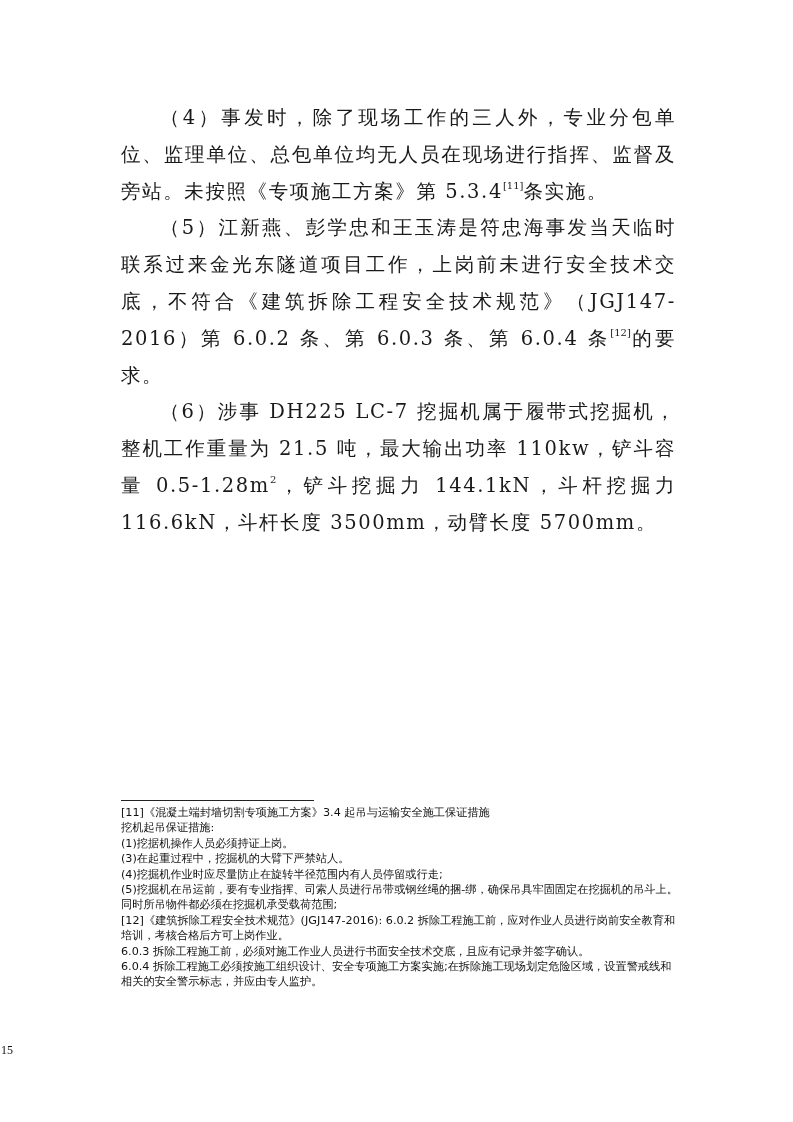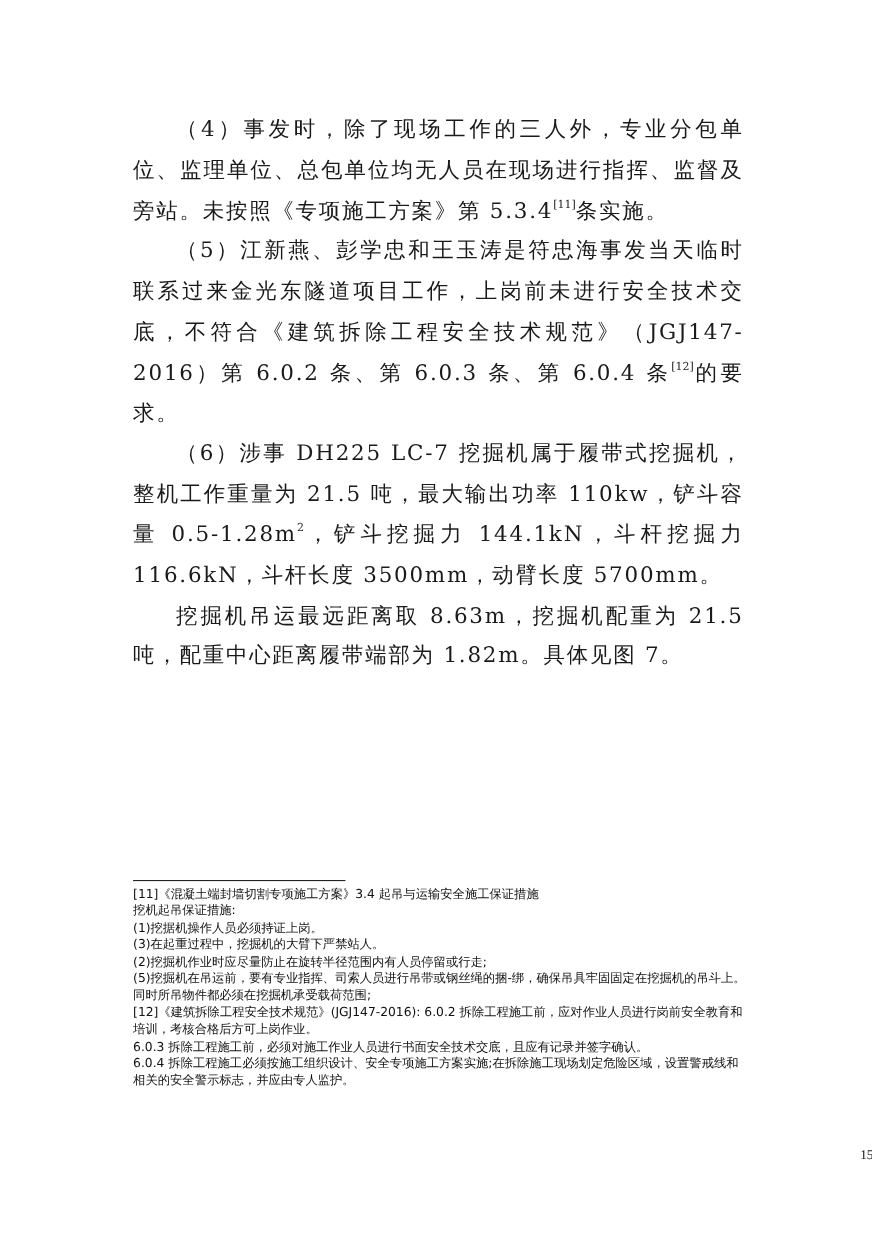--- a/index.html
+++ b/index.html
@@ -17,44 +17,43 @@
       position: absolute; left: 120px; top: 800px; width: 193px; height: 0;
       border-top: 1px solid #222;
     }
     .footnotes {
       position: absolute; left: 120px; top: 805px; width: 560px;
       font-family: "DejaVu Sans", "Liberation Sans", sans-serif;
       font-size: 11.2px; line-height: 15.4px; color: #111;
     }
     .footnotes p { margin: 0; }
     .page-number {
-      position: absolute; left: 0; width: 793px; top: 1043px; text-align: right;
+      position: absolute; left: 0; width: 793px; top: 1043px; text-align: left;
       font-family: "Liberation Serif", "DejaVu Serif", serif; font-size: 12px; color: #111;
     }
   </style>
 </head>
 <body>
 
 <div class="page">
 
   <div class="body-text">
     <p class="para"><span>（4）事发时，除了现场工作的三人外，专业分包单位、监理单位、总包单位均无人员在现场进行指挥、监督及旁站。未按照《专项施工方案》第 5.3.4</span><span class="sup">[11]</span><span>条实施。</span></p>
     <p class="para"><span>（5）江新燕、彭学忠和王玉涛是符忠海事发当天临时联系过来金光东隧道项目工作，上岗前未进行安全技术交底，不符合《建筑拆除工程安全技术规范》（JGJ147-2016）第 6.0.2 条、第 6.0.3 条、第 6.0.4 条</span><span class="sup">[12]</span><span>的要求。</span></p>
     <p class="para"><span>（6）涉事 DH225 LC-7 挖掘机属于履带式挖掘机，整机工作重量为 21.5 吨，最大输出功率 110kw，铲斗容量 0.5-1.28m</span><span class="sup">2</span><span>，铲斗挖掘力 144.1kN，斗杆挖掘力 116.6kN，斗杆长度 3500mm，动臂长度 5700mm。</span></p>
-    <p class="para"><span>挖掘机吊运最远距离取 8.63m，挖掘机配重为 21.5 吨，配重中心距离履带端部为 1.82m。具体见图 7。</span></p>
   </div>
 
   <div class="sep"></div>
 
   <div class="footnotes">
     <p>[11]《混凝土端封墙切割专项施工方案》3.4 起吊与运输安全施工保证措施</p>
     <p>挖机起吊保证措施:</p>
     <p>(1)挖据机操作人员必须持证上岗。</p>
     <p>(3)在起重过程中，挖掘机的大臂下严禁站人。</p>
-    <p>(2)挖掘机作业时应尽量防止在旋转半径范围内有人员停留或行走;</p>
+    <p>(4)挖掘机作业时应尽量防止在旋转半径范围内有人员停留或行走;</p>
     <p>(5)挖掘机在吊运前，要有专业指挥、司索人员进行吊带或钢丝绳的捆-绑，确保吊具牢固固定在挖掘机的吊斗上。同时所吊物件都必须在挖掘机承受载荷范围;</p>
     <p>[12]《建筑拆除工程安全技术规范》(JGJ147-2016): 6.0.2 拆除工程施工前，应对作业人员进行岗前安全教育和培训，考核合格后方可上岗作业。</p>
     <p>6.0.3 拆除工程施工前，必须对施工作业人员进行书面安全技术交底，且应有记录并签字确认。</p>
     <p>6.0.4 拆除工程施工必须按施工组织设计、安全专项施工方案实施;在拆除施工现场划定危险区域，设置警戒线和相关的安全警示标志，并应由专人监护。</p>
   </div>
 
   <div class="page-number">15</div>
 </div>
 
 </body></html>

